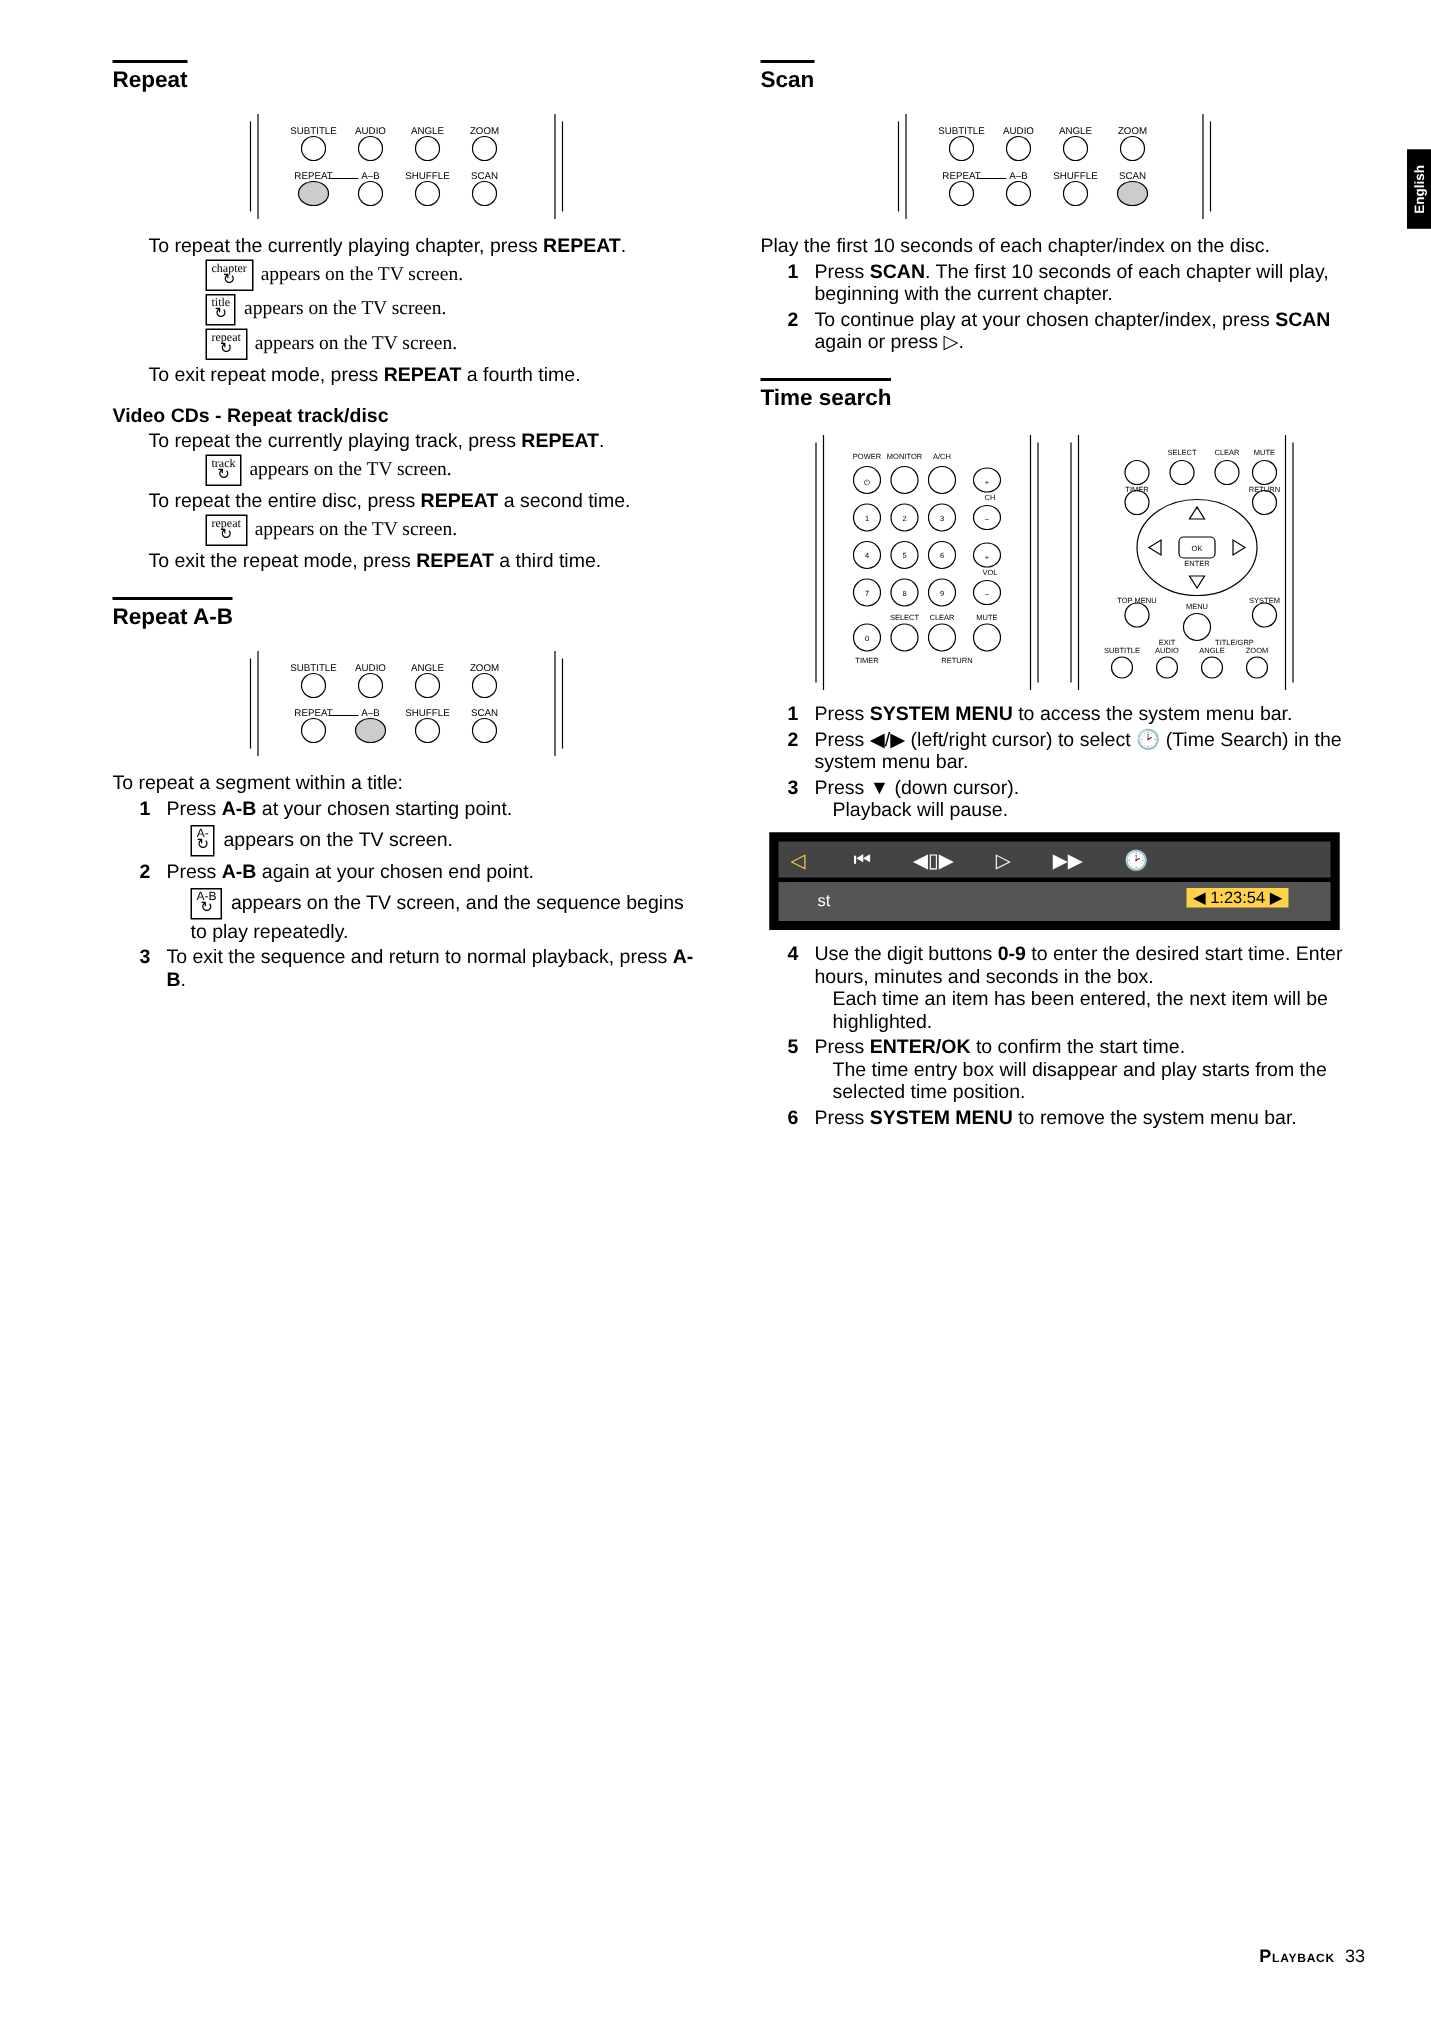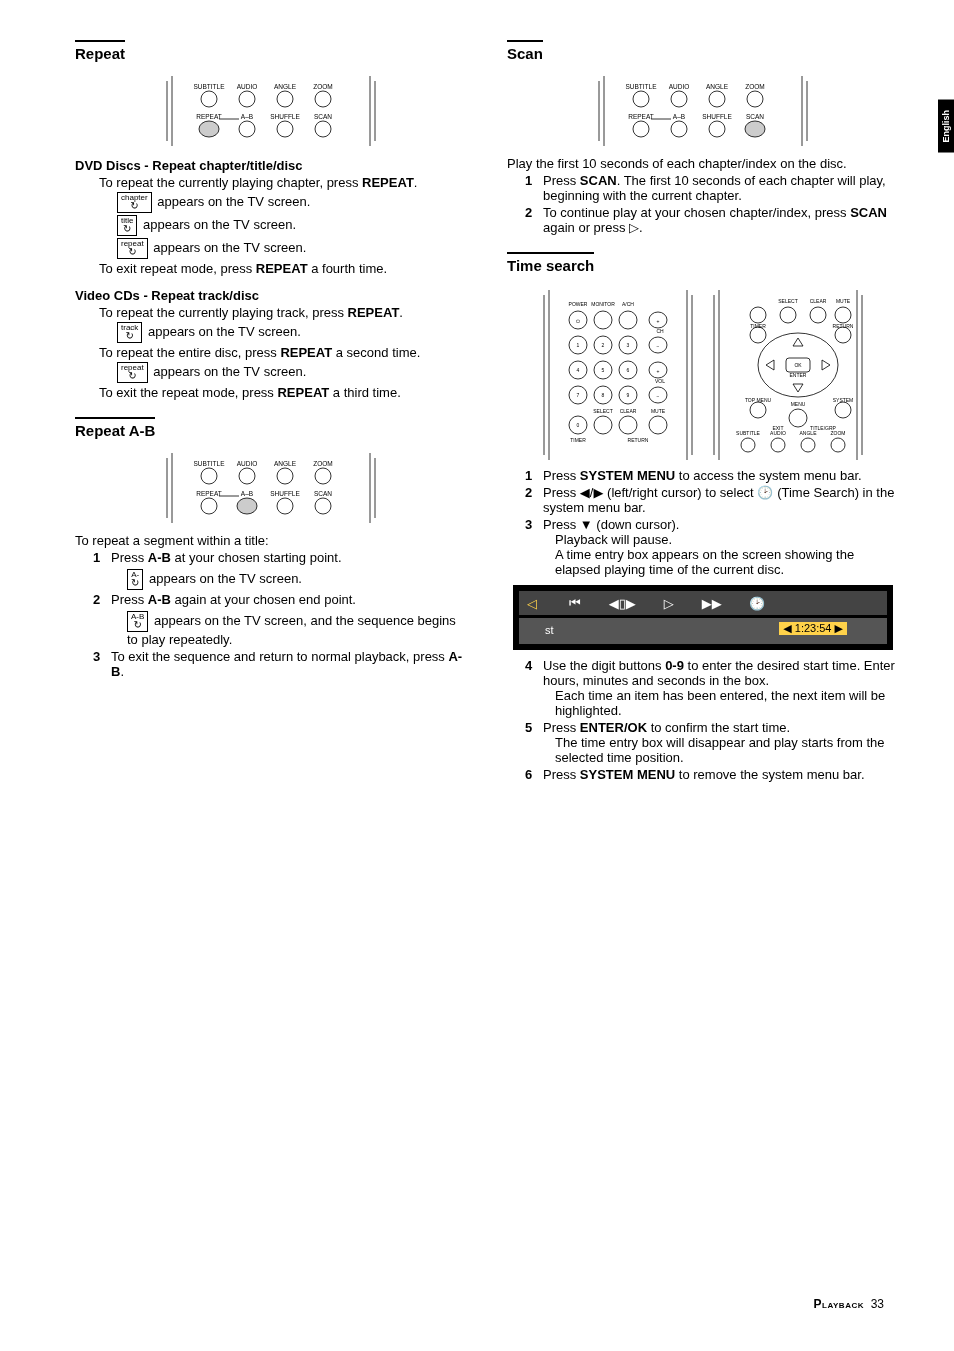--- a/index.html
+++ b/index.html
@@ -41,21 +41,21 @@
     padding-top: 3px;
     margin: 0 0 8px 0;
   }
   h3 {
     font-size: 13px;
     font-weight: bold;
     margin: 12px 0 2px 0;
   }
   p { margin: 2px 0; }
   .indent { margin-left: 24px; }
-  .indent2 { margin-left: 42px; }
+  .indent2 { margin-left: 62px; font-family: Liberation Serif, serif; }
   .step {
     display: flex;
     margin: 2px 0 2px 18px;
   }
   .step-num {
     font-weight: bold;
     width: 18px;
     flex-shrink: 0;
   }
   .step-body { flex: 1; }
@@ -95,31 +95,31 @@
   }
   .osd-bar2 {
     background: #555;
     padding: 4px 26px;
     margin-top: 3px;
     position: relative;
     height: 18px;
   }
   .osd-time {
     position: absolute;
-    right: 40px;
+    right: 28px;
     background: #ffd24a;
     color: #000;
     font-size: 11px;
     padding: 0 4px;
   }
   .osd-arrow-l { color: #ffd24a; margin-right:4px;}
   .footer {
     position: absolute;
     bottom: 40px;
-    right: 70px;
+    right: 44px;
     font-size: 12px;
   }
   .footer .pl { font-variant: small-caps; letter-spacing: 0.5px; font-weight:bold;}
 </style>
 </head>
 <body>
 
 <div class="side-tab">English</div>
 
 <div class="cols">
@@ -152,21 +152,20 @@
           <circle cx="124" cy="23" r="8"></circle>
           <circle cx="162" cy="23" r="8"></circle>
         <ellipse cx="48" cy="53" rx="10" ry="8" fill="#ccc"></ellipse>
           <circle cx="86" cy="53" r="8"></circle>
           <circle cx="124" cy="53" r="8"></circle>
           <circle cx="162" cy="53" r="8"></circle>
         <line x1="58" y1="43" x2="78" y2="43"></line>
       </g>
     </svg>
 
-    <h3>DVD Discs - Repeat chapter/title/disc</h3>
     <p class="indent"><span>To repeat the currently playing chapter, press</span> <b>REPEAT</b><span>.</span></p>
     <p class="indent2"><span class="icon-box"><span>chapter</span><span class="loop">↻</span></span><span> appears on the TV screen.</span></p>
     <p class="indent2"><span class="icon-box"><span>title</span><span class="loop">↻</span></span><span> appears on the TV screen.</span></p>
     <p class="indent2"><span class="icon-box"><span>repeat</span><span class="loop">↻</span></span><span> appears on the TV screen.</span></p>
     <p class="indent"><span>To exit repeat mode, press </span><b>REPEAT</b><span> a fourth time.</span></p>
 
     <h3>Video CDs - Repeat track/disc</h3>
     <p class="indent"><span>To repeat the currently playing track, press </span><b>REPEAT</b><span>.</span></p>
     <p class="indent2"><span class="icon-box"><span>track</span><span class="loop">↻</span></span><span> appears on the TV screen.</span></p>
     <p class="indent"><span>To repeat the entire disc, press </span><b>REPEAT</b><span> a second time.</span></p>
@@ -381,21 +380,20 @@
     </div>
     <div class="step">
       <div class="step-num">2</div>
       <div class="step-body">Press ◀/▶ (left/right cursor) to select 🕑  (Time Search) in the system menu bar.</div>
     </div>
     <div class="step">
       <div class="step-num">3</div>
       <div class="step-body">
         <span>Press ▼ (down cursor).</span>
         <div style="margin-left:12px;">Playback will pause.</div>
-        <div style="margin-left:12px;">A time entry box appears on the screen showing the elapsed playing time of the current disc.</div>
       </div>
     </div>
 
     <div class="osd">
       <div class="osd-bar1">
         <span class="osd-arrow-l">◁</span>
         <span>⏮</span>
         <span>◀▯▶</span>
         <span>▷</span>
         <span>▶▶</span>

